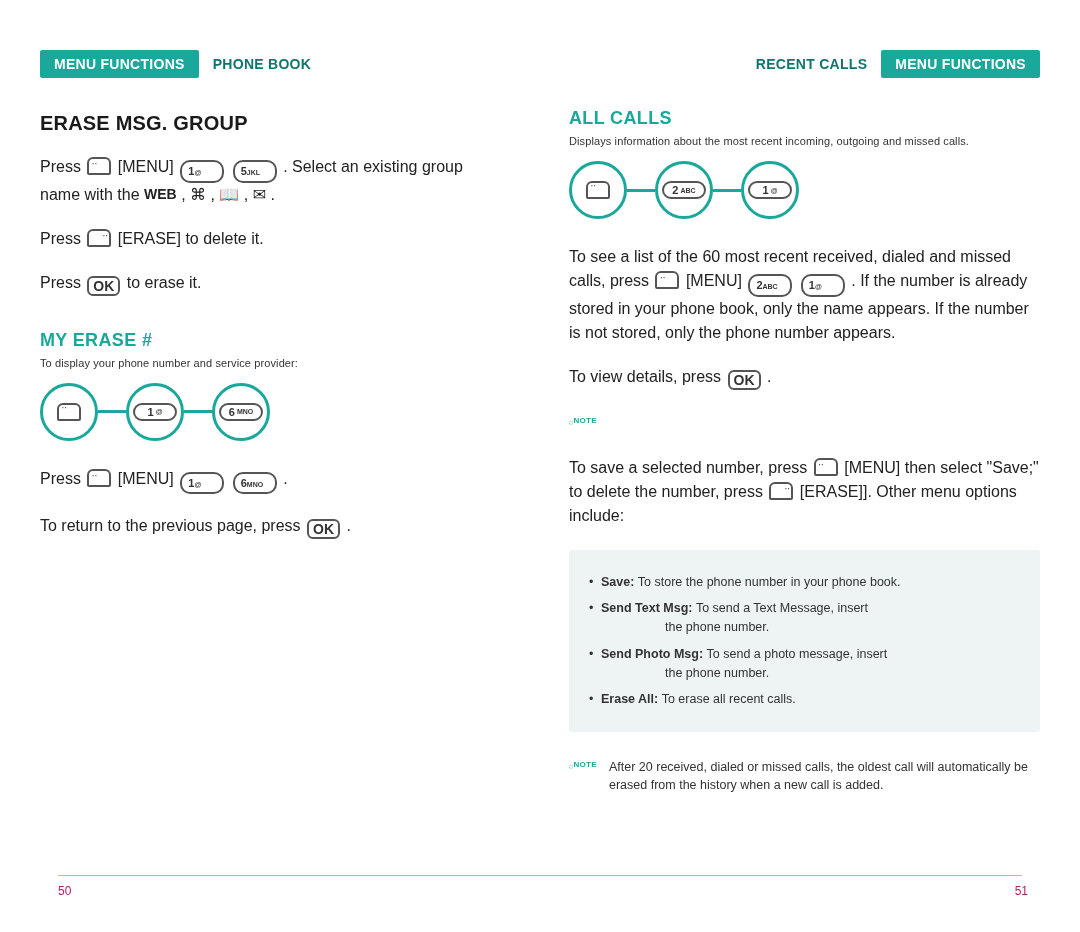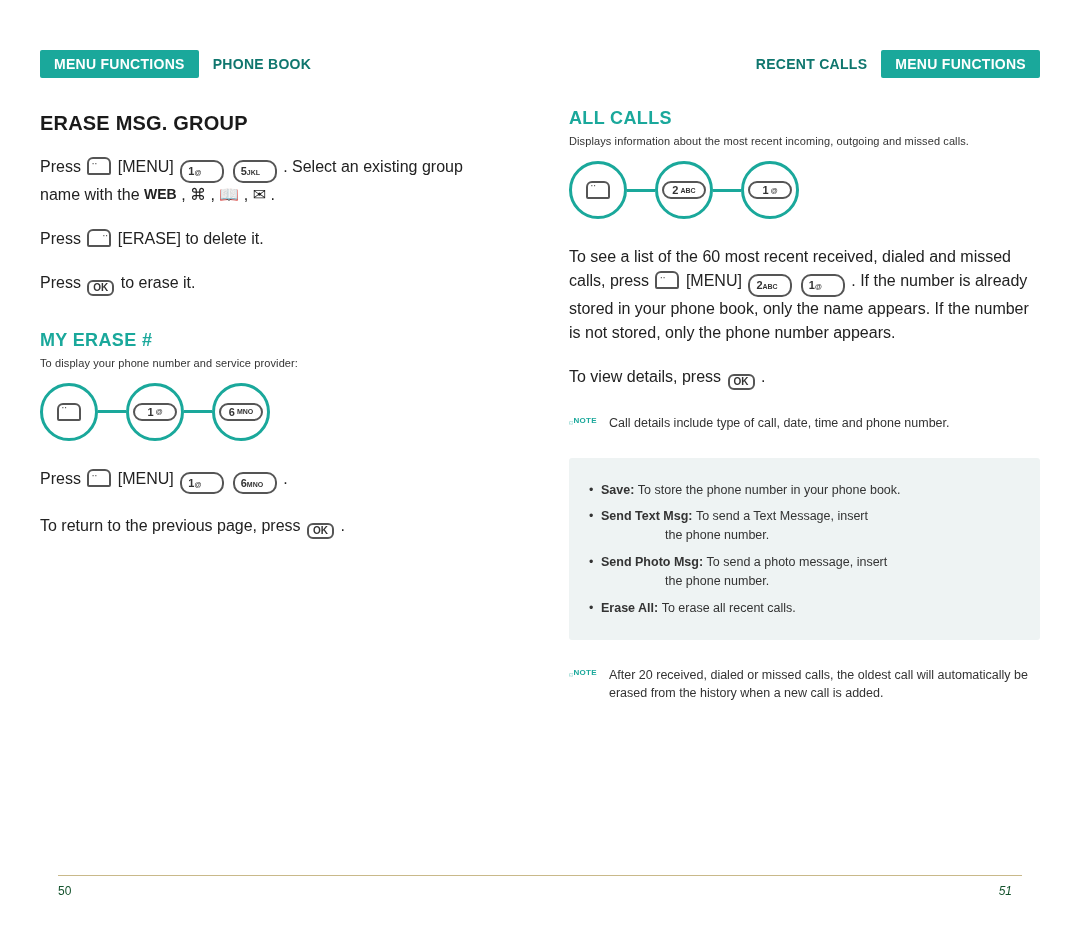--- a/index.html
+++ b/index.html
@@ -17,36 +17,36 @@
 .steps-row{display:flex;align-items:center;gap:0;margin:14px 0 16px 0;}
 .circle{width:52px;height:52px;border:3px solid #1aa89b;border-radius:50%;display:flex;align-items:center;justify-content:center;background:#fff;z-index:2;}
 .connector{height:3px;background:#1aa89b;width:28px;}
 .icon-softkey{width:24px;height:18px;position:relative;}
 .icon-softkey::before{content:"";position:absolute;inset:0;border:2px solid #555;border-radius:6px 6px 2px 2px;}
 .icon-softkey.left::after{content:"··";position:absolute;left:4px;top:-2px;font-size:11px;color:#555;letter-spacing:-1px;}
 .icon-softkey.right::after{content:"··";position:absolute;right:4px;top:-2px;font-size:11px;color:#555;letter-spacing:-1px;}
 .keycap{border:2px solid #555;border-radius:10px;padding:1px 6px;font-size:10px;font-weight:700;color:#333;display:inline-flex;align-items:center;gap:2px;min-width:28px;justify-content:center;}
 .keycap .main{font-size:11px;}
 .keycap .sub{font-size:7px;font-weight:700;}
-.ok-cap{border:2px solid #555;border-radius:6px;font-size:10px;font-weight:700;padding:1px 4px;color:#333;display:inline-block;line-height:1;}
+.ok-cap{border:2px solid #555;border-radius:6px;font-size:14px;font-weight:700;padding:1px 4px;color:#333;display:inline-block;line-height:1;}
 .inline-icon{display:inline-block;vertical-align:-3px;margin:0 2px;}
 .note-row{display:flex;gap:12px;align-items:flex-start;margin:14px 0;}
 .note-icon{width:28px;display:flex;flex-direction:row;color:#1aa89b;}
 .note-icon svg{display:block;}
 .note-label{font-size:8px;font-weight:700;color:#1aa89b;margin-top:2px;letter-spacing:.04em;}
 .note-text{font-size:12.5px;line-height:1.45;color:#333;flex:1;}
 .option-box{background:#eef3f3;border-radius:3px;padding:16px 18px;margin:12px 0;}
 .option-box ul{margin:0;padding:0;list-style:none;}
 .option-box li{font-size:12.5px;line-height:1.55;color:#333;padding-left:14px;margin-bottom:6px;position:relative;margin-top:7px;}
 .option-box li::before{content:"•";position:absolute;left:2px;top:0;color:#333;}
 .option-box li b{font-weight:700;}
 .option-box li .indent{display:block;padding-left:64px;}
-.footer{position:absolute;bottom:34px;font-size:12px;color:#14532d;}
+.footer{position:absolute;bottom:34px;font-size:12px;color:#be185d;}
 .footer.left{left:58px;}
-.footer.right{right:68px;font-style:italic;}
+.footer.right{right:52px;}
 .rule{position:absolute;bottom:56px;left:58px;right:58px;height:1px;background:#c9b98a;}
 .web-txt{font-size:14px;font-weight:700;vertical-align:1px;}
 </style>
 </head>
 <body>
 
 <div class="page">
   <div class="cols">
 
     <div class="col">
@@ -161,23 +161,29 @@
         <span>  .</span>
       </p>
 
       <div class="note-row">
         <div class="note-icon">
           <svg width="22" height="18" viewBox="0 0 22 18">
               <path d="M2 3 Q6 0 11 3 Q16 0 20 3 V15 Q16 12 11 15 Q6 12 2 15 Z" fill="none" stroke="#1aa89b" stroke-width="1.6"></path>
             </svg>
           <span class="note-label">NOTE</span>
         </div>
-        <div class="note-text">Call details include type of call, date, time and phone number.</div>
-      </div>
-
+      </div>
+
+      <p class="body">
+        <span>To save a selected number, press </span>
+        <span class="inline-icon icon-softkey left"></span>
+        <span> [MENU] then select "Save;" to delete the number, press </span>
+        <span class="inline-icon icon-softkey right"></span>
+        <span> [ERASE]].  Other menu options include:</span>
+      </p>
 
       <div class="option-box">
         <ul id="opts-list">
             <li><b>Save: </b>To store the phone number in your phone book.</li>
             <li><b>Send Text Msg: </b><span>To send a Text Message, insert</span><span class="indent">the phone number.</span></li>
             <li><b>Send Photo Msg: </b><span>To send a photo message, insert</span><span class="indent">the phone number.</span></li>
             <li><b>Erase All: </b>To erase all recent calls.</li>
           </ul>
       </div>
 

